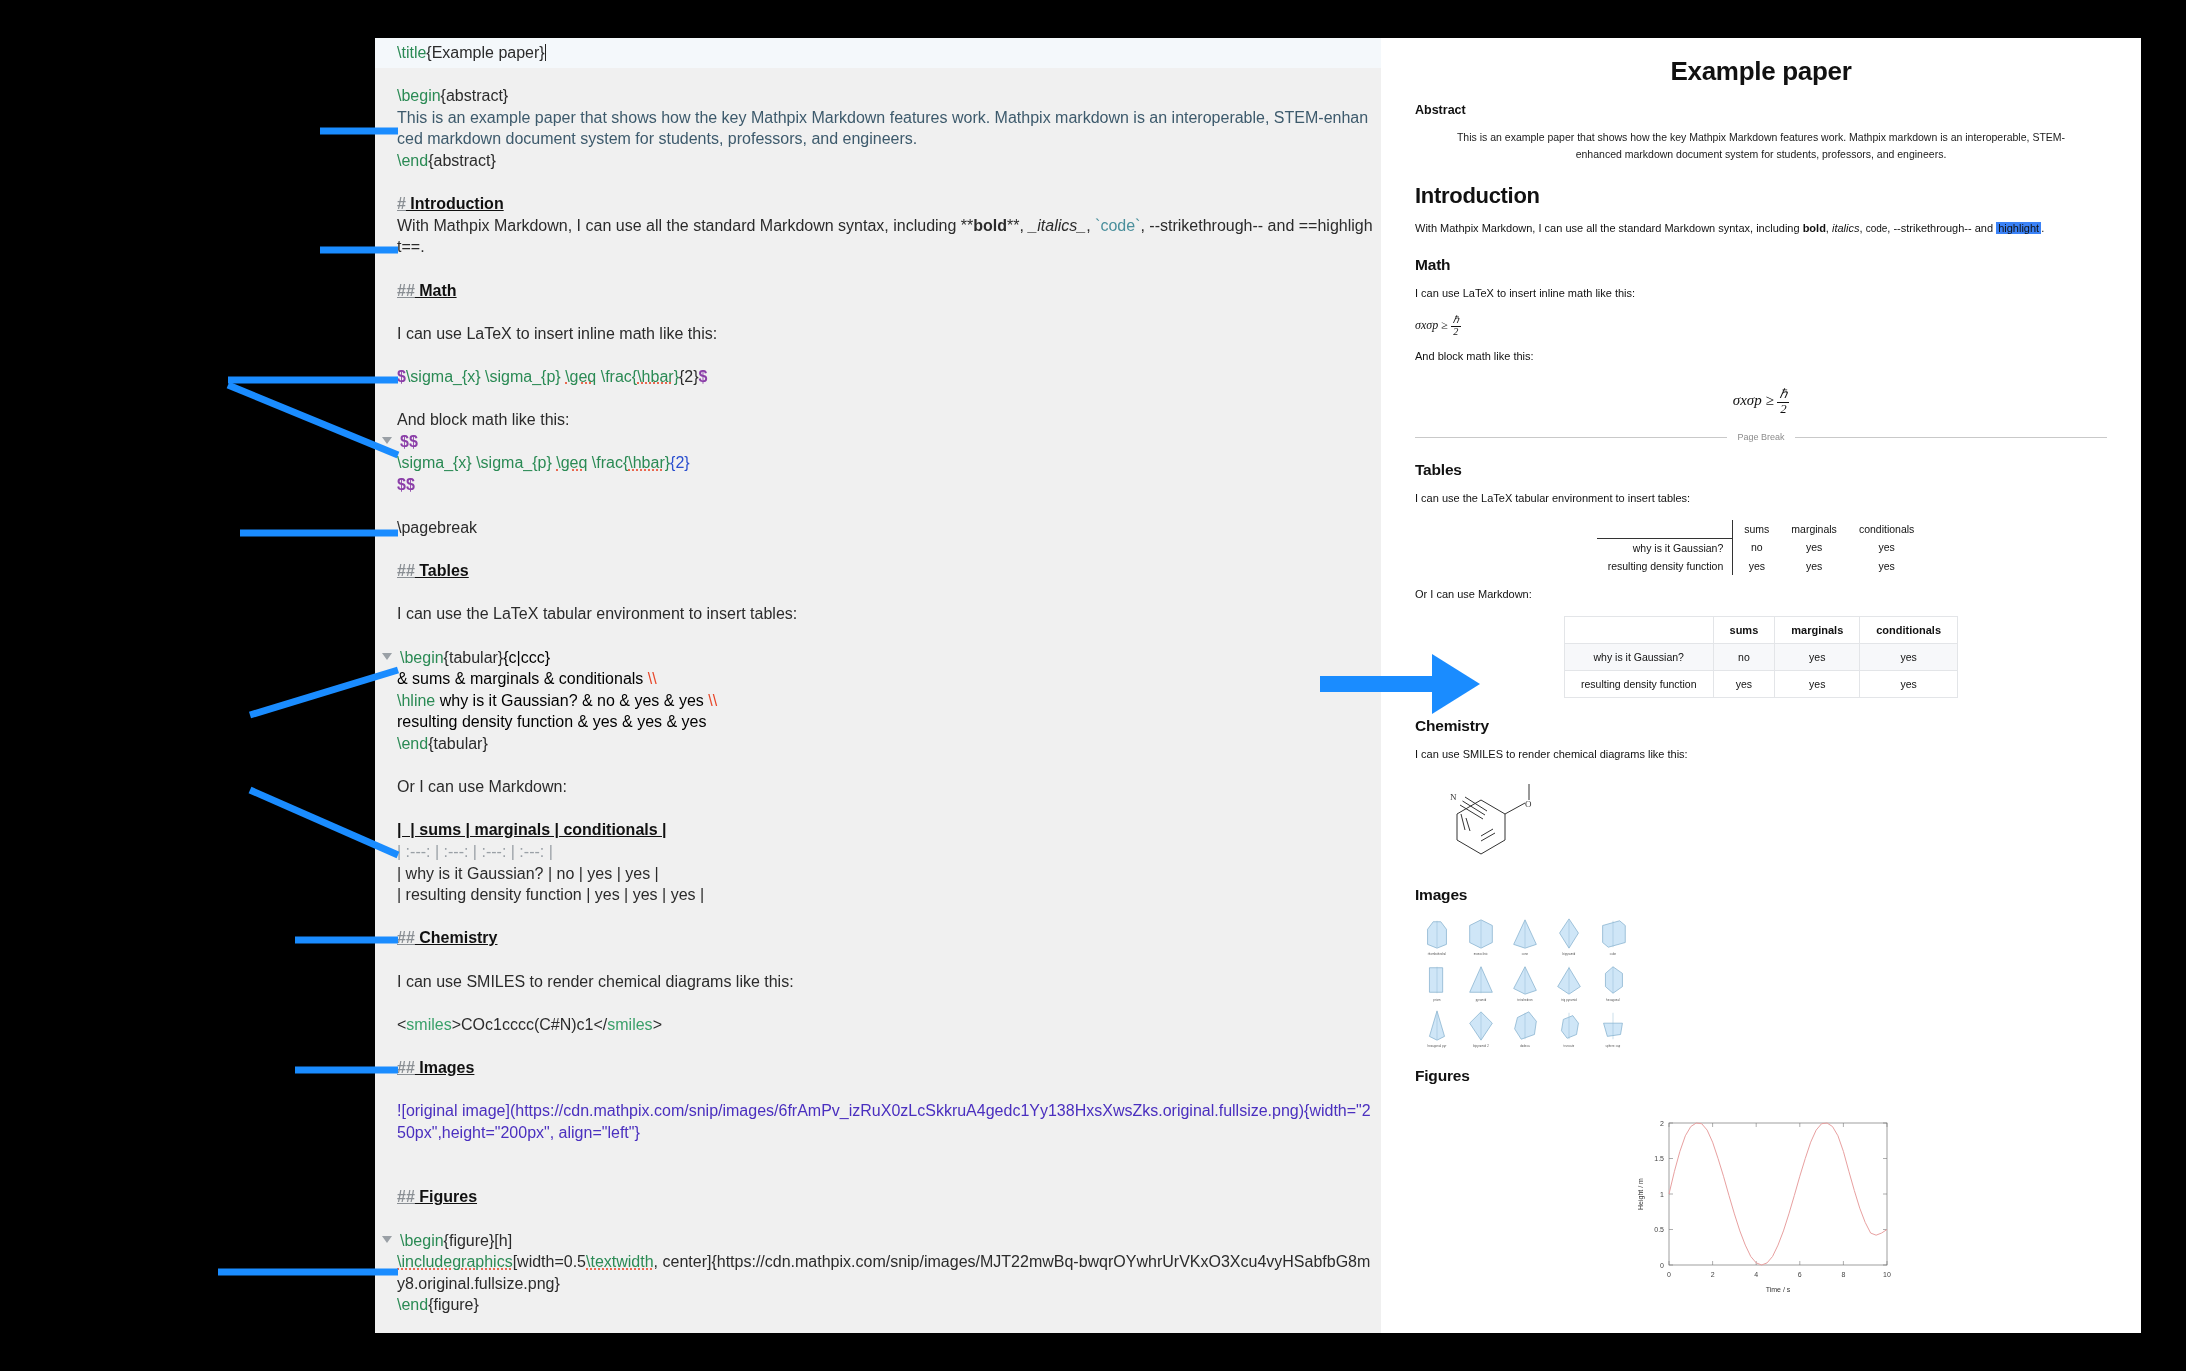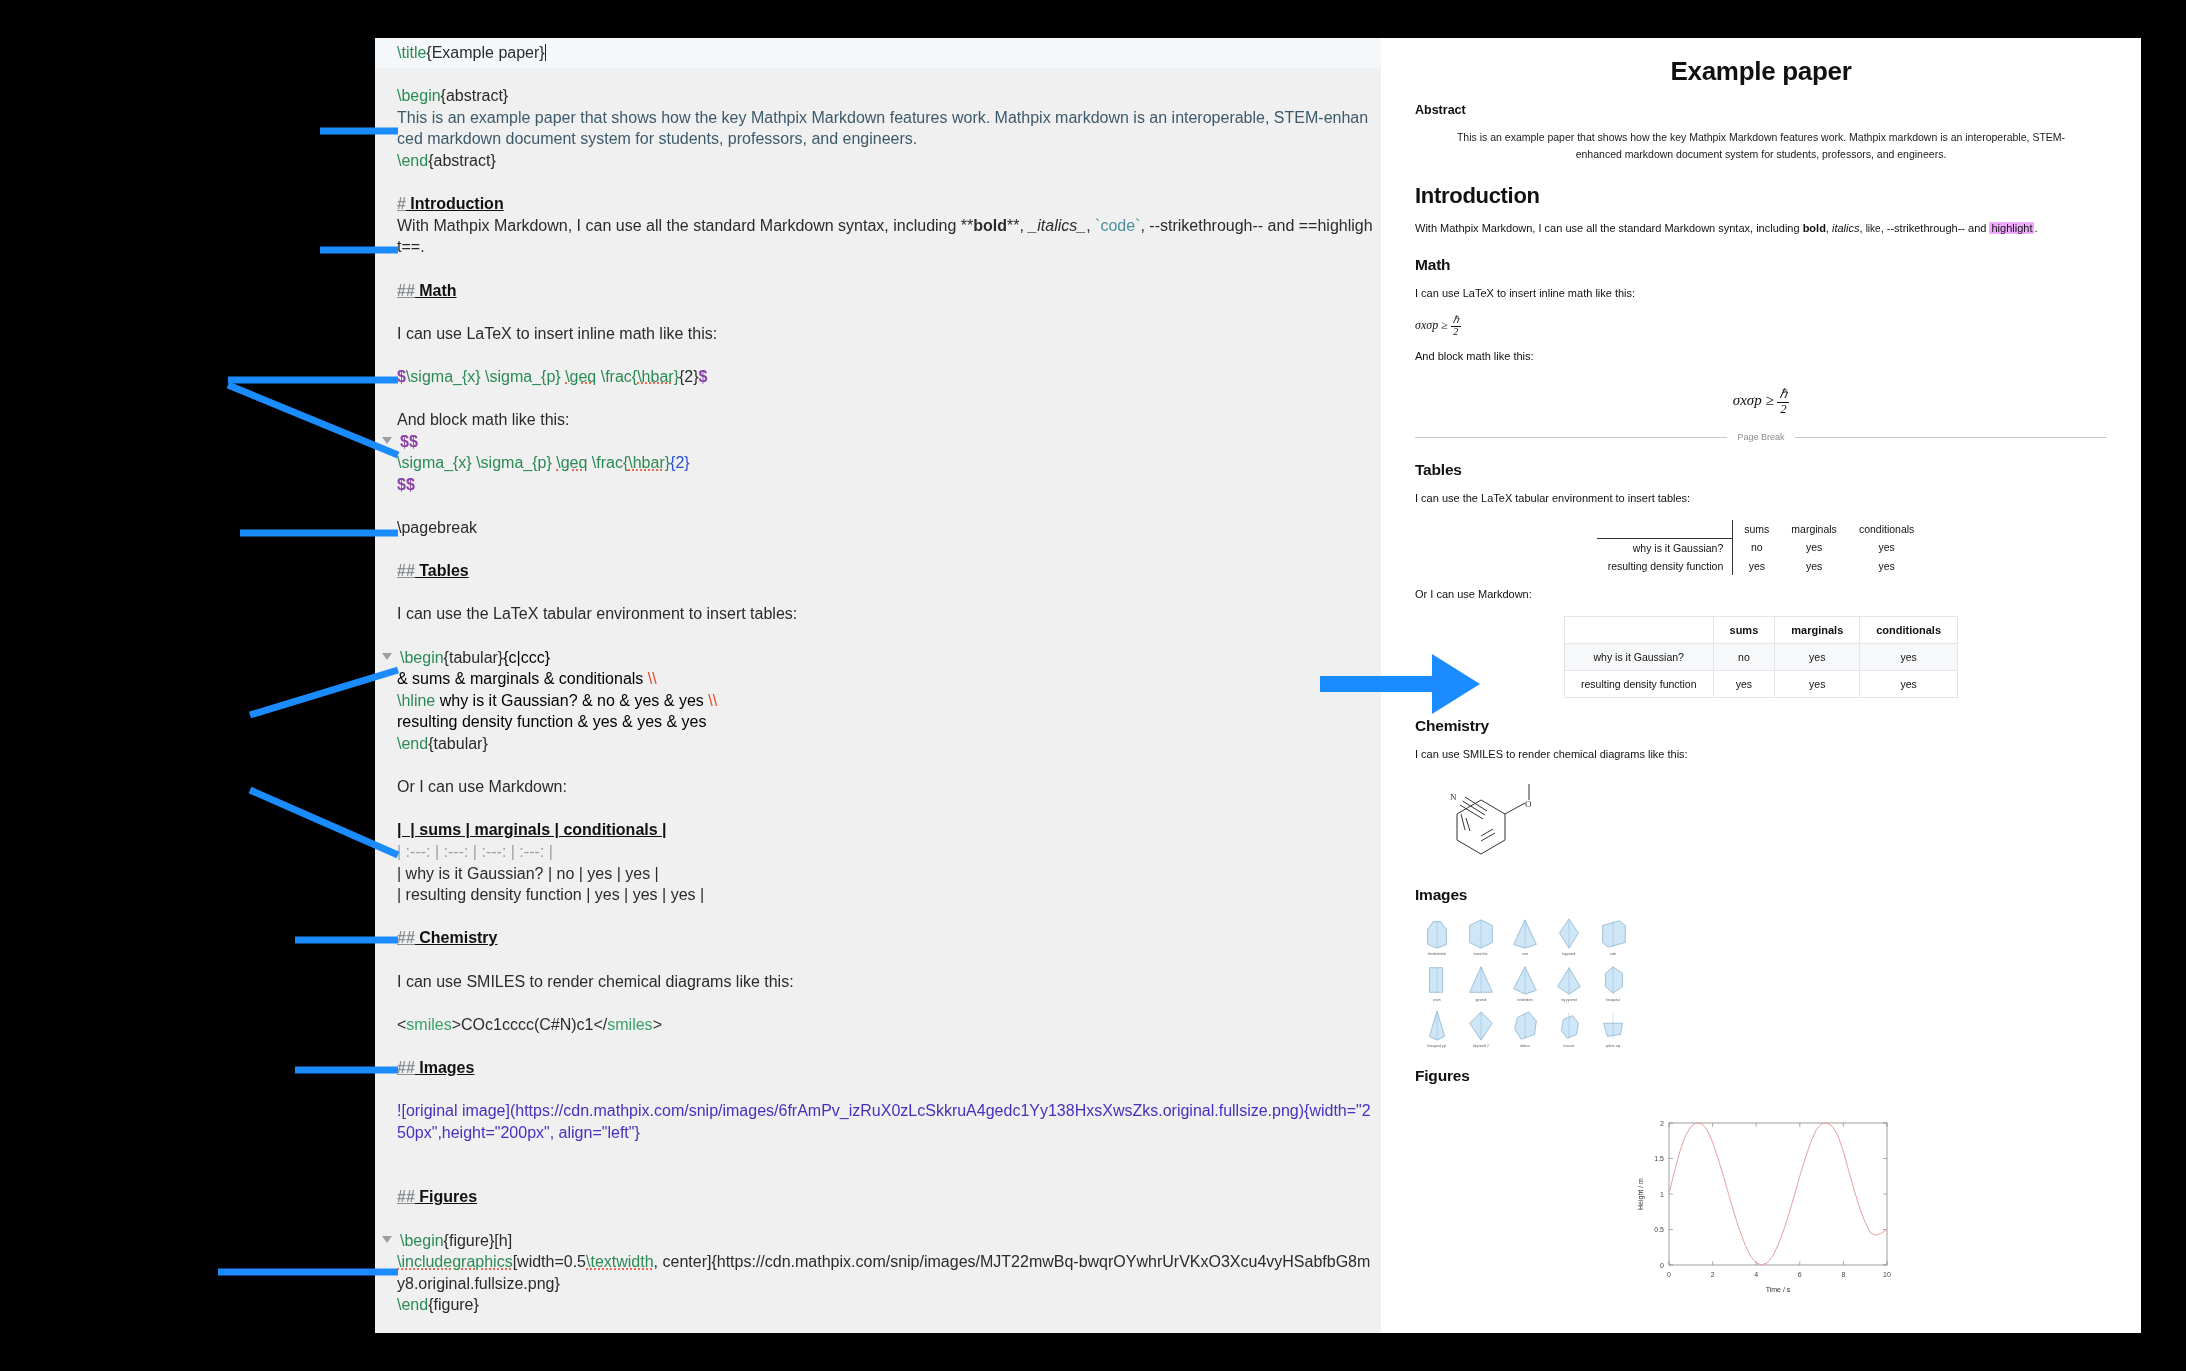--- a/index.html
+++ b/index.html
@@ -73,21 +73,21 @@
     padding: 8px 34px 12px 34px;
     font-family: "Liberation Sans", sans-serif;
     color:#111;
   }
   .doc-title { text-align:center; font-size:26px; font-weight:bold; margin: 10px 0 0 0; letter-spacing:-0.3px;}
   .abstract-label { text-align:left; font-size:12.5px; font-weight:bold; margin:16px 0 0 0; }
   .abstract-body { text-align:center; font-size:10.5px; line-height:17px; margin:12px 28px 0 28px; color:#1a1a1a; }
   .h1 { font-size:22px; font-weight:bold; margin:20px 0 0 0; letter-spacing:-0.3px;}
   .h2 { font-size:15.5px; font-weight:bold; margin:19px 0 0 0; letter-spacing:-0.2px;}
   .p  { font-size:11px; line-height:16px; margin:11px 0 0 0; }
-  .hl { background:#f0abfc; padding:0 2px;margin-top:10px; }
+  .hl { background:#3b82f6; padding:0 2px;margin-top:10px; }
   .codespan { font-family:"Liberation Sans", sans-serif; font-size:10px; }
   .math-inline { margin:14px 0 0 0; font-family:"Liberation Serif", serif; font-style:italic; font-size:12px; }
   .math-block { text-align:center; margin:24px 0 10px 0; font-family:"Liberation Serif", serif; font-style:italic; font-size:15px; }
   .frac { display:inline-block; vertical-align:middle; text-align:center; font-size:0.85em; line-height:1.05; }
   .frac .num { display:block; border-bottom:1px solid #111; padding:0 2px;}
   .frac .den { display:block; padding:0 2px;}
   .pagebreak { display:flex; align-items:center; gap:10px; margin:16px 0 6px 0; color:#8c8c8c; font-size:9px; }
   .pagebreak .bar { flex:1; height:1px; background:#c9c9c9; }
 
   table { border-collapse:collapse; }
@@ -122,21 +122,21 @@
   <div class="thumb"></div>
 </div>
 
 <div class="preview-pane">
 
   <div class="doc-title">Example paper</div>
   <div class="abstract-label">Abstract</div>
   <div class="abstract-body">This is an example paper that shows how the key Mathpix Markdown features work. Mathpix markdown is an interoperable, STEM-enhanced markdown document system for students, professors, and engineers.</div>
 
   <div class="h1">Introduction</div>
-  <div class="p"><span>With Mathpix Markdown, I can use all the standard Markdown syntax, including </span><b>bold</b><span>, </span><i>italics</i><span>, </span><span class="codespan">like</span><span>, --strikethrough-- and </span><span class="hl">highlight</span><span>.</span></div>
+  <div class="p"><span>With Mathpix Markdown, I can use all the standard Markdown syntax, including </span><b>bold</b><span>, </span><i>italics</i><span>, </span><span class="codespan">code</span><span>, --strikethrough-- and </span><span class="hl">highlight</span><span>.</span></div>
 
   <div class="h2">Math</div>
   <div class="p">I can use LaTeX to insert inline math like this:</div>
   <div class="math-inline"><span>σxσp ≥</span> <span class="frac"><span class="num">ℏ</span><span class="den">2</span></span></div>
   <div class="p">And block math like this:</div>
   <div class="math-block"><span>σxσp ≥</span> <span class="frac"><span class="num">ℏ</span><span class="den">2</span></span></div>
 
   <div class="pagebreak">
     <span class="bar"></span>
     <span>Page Break</span>

